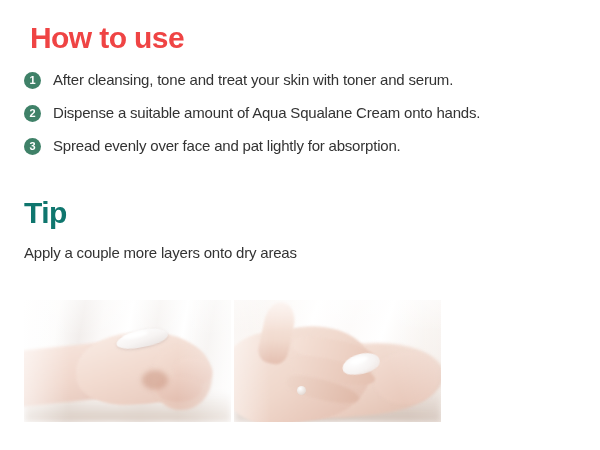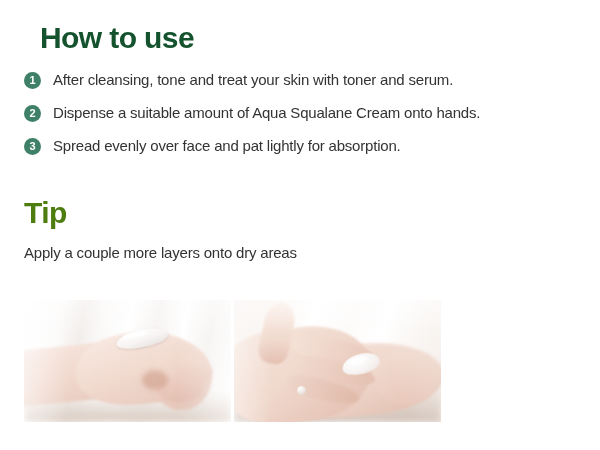--- a/index.html
+++ b/index.html
@@ -20,39 +20,39 @@
 
   .page {
     position: absolute;
     inset: 0;
     padding: 0;
   }
 
   
   .heading-how {
     position: absolute;
-    left: 40px;
+    left: 30px;
     top: 21px;
     font-size: 30px;
     line-height: 34px;
     font-weight: bold;
     letter-spacing: -0.6px;
-    color: #14532d;
+    color: #ef4444;
     margin: 0;
   }
 
   .heading-tip {
     position: absolute;
     left: 24px;
     top: 196px;
     font-size: 30px;
     line-height: 34px;
     font-weight: bold;
     letter-spacing: -0.6px;
-    color: #4d7c0f;
+    color: #0f766e;
     margin: 0;
   }
 
   
   .steps {
     position: absolute;
     left: 24px;
     top: 68px;
     margin: 0;
     padding: 0;

